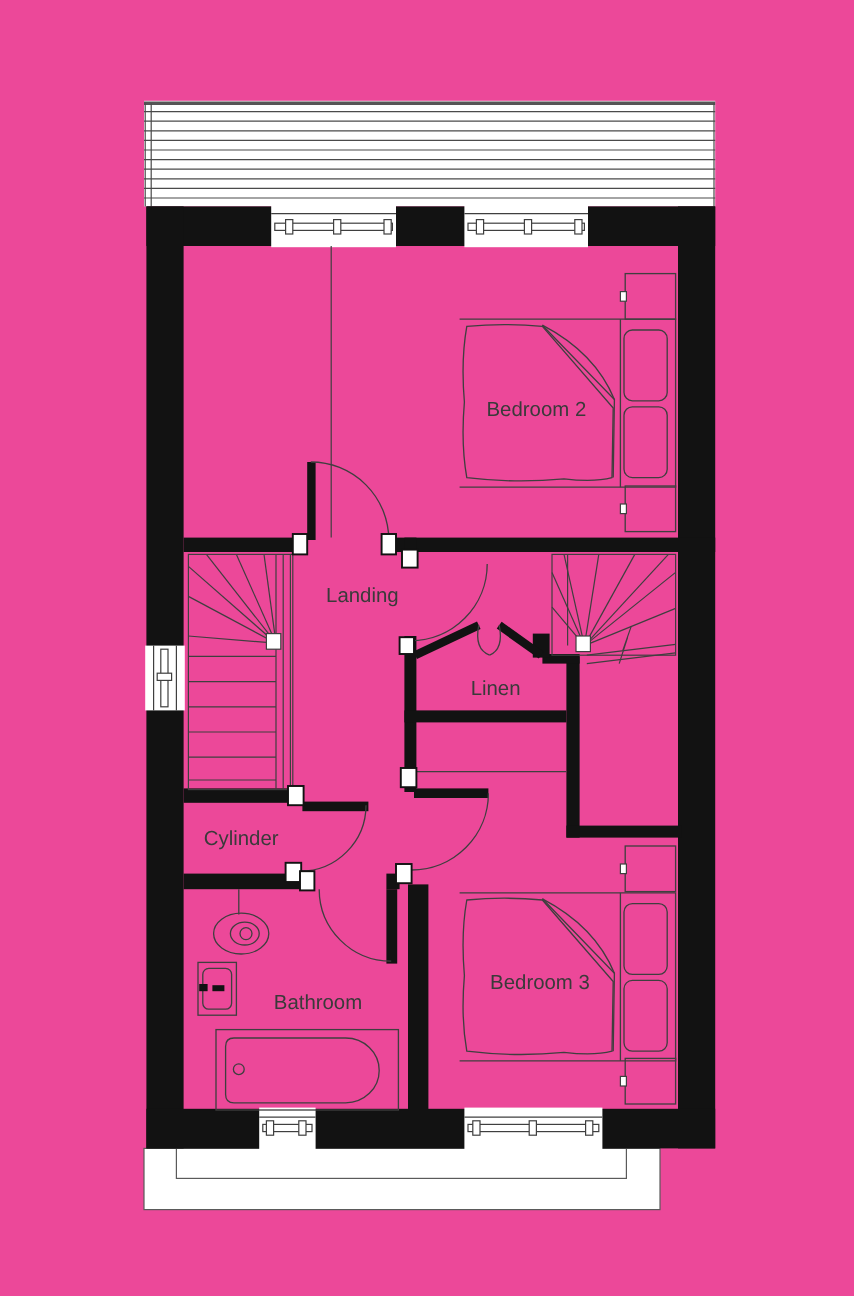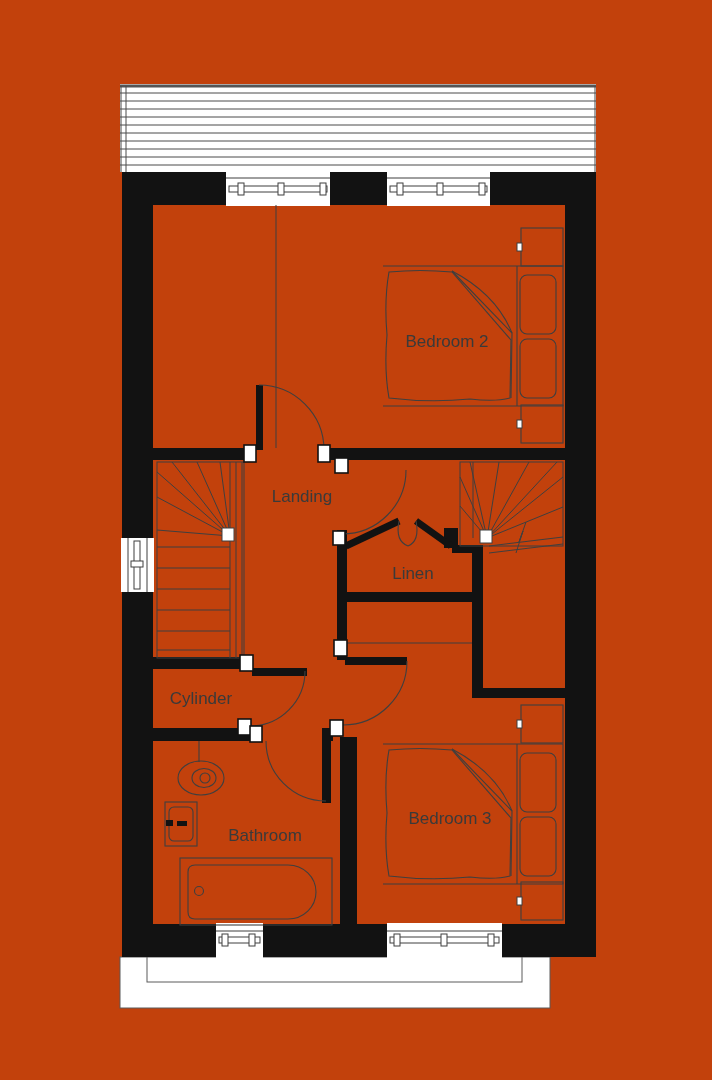--- a/index.html
+++ b/index.html
@@ -1,16 +1,16 @@
 <!DOCTYPE html>
 <html><head>
 <meta charset="utf-8">
 <style>
   html,body{margin:0;padding:0;background:#ffffff;}
-  .page{width:712px;height:1080px;position:relative;background:#c2410c;overflow:hidden;}
+  .page{width:712px;height:1080px;position:relative;background:#ec4899;overflow:hidden;}
   svg{display:block;}
   text.room-label{
     font-family:"Liberation Sans", sans-serif;
     font-size:17px;
     fill:#3a3a3a;
     text-anchor:middle;
   }
   .wall{fill:#121212;stroke:none;}
   .leaf{fill:#121212;stroke:none;}
   .thin{stroke:#3f3f3f;stroke-width:1.1;fill:none;}

